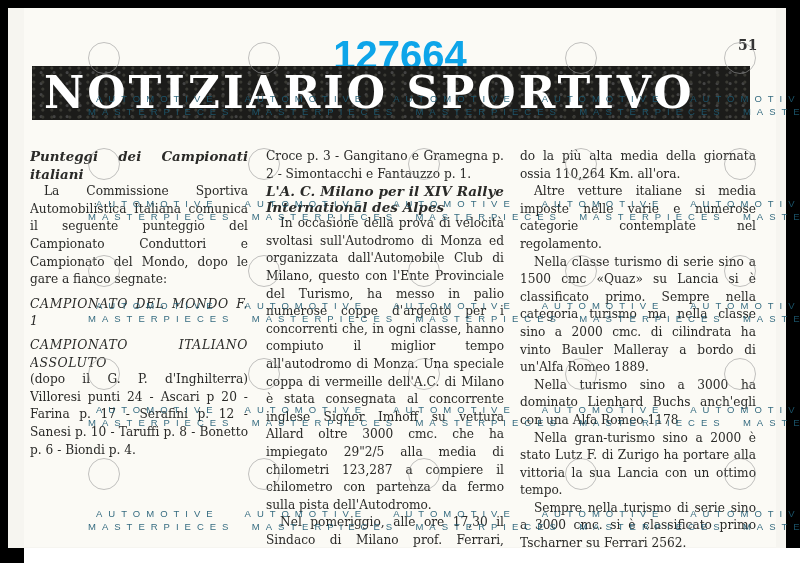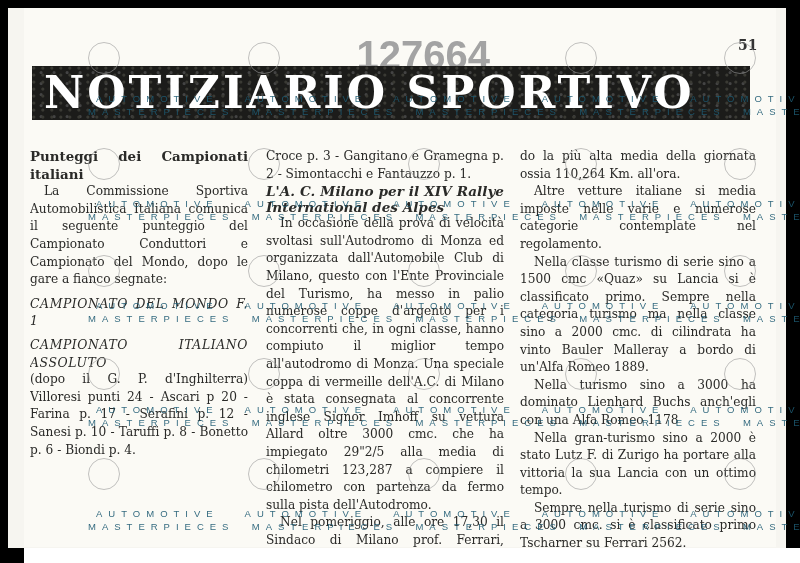--- a/index.html
+++ b/index.html
@@ -8,30 +8,30 @@
   .paper { position:absolute; left:24px; top:8px; width:752px; height:539px; background:#fbfaf5; }
   .topstrip { position:absolute; left:0; top:0; width:800px; height:8px; background:#000; }
   .rightcut { position:absolute; right:0; top:8px; width:14px; height:16px; background:#000; }
   .botblack { position:absolute; left:0; top:548px; width:800px; height:15px; background:#000; }
   .botwhite { position:absolute; left:24px; top:548px; width:776px; height:15px; background:#fff; }
 
   .banner { position:absolute; left:32px; top:66px; width:718px; height:54px; background:#1c1c1a;
     background-image: radial-gradient(circle at 20% 30%, #3a3a34 1px, transparent 2px), radial-gradient(circle at 70% 60%, #444 1px, transparent 2px);
     background-size: 9px 7px, 13px 11px; }
   .banner-title { position:absolute; left:44px; top:64px; width:700px; text-align:left; font-family:"DejaVu Serif", serif; font-weight:bold; font-size:44px; letter-spacing:3px; color:#fff; line-height:58px; }
-  .stock-no { position:absolute; left:310px; top:32px; width:180px; text-align:right; font-family:"Liberation Sans", sans-serif; font-weight:bold; font-size:40px; color:#a3a3a3; line-height:46px; }
+  .stock-no { position:absolute; left:310px; top:32px; width:180px; text-align:center; font-family:"Liberation Sans", sans-serif; font-weight:bold; font-size:40px; color:#0ea5e9; line-height:46px; }
   .page-no { position:absolute; left:738px; top:37px; font-size:14px; color:#333; font-weight:bold; }
 
   .col { position:absolute; top:148px; font-size:12.2px; line-height:17.6px; color:#2a2a28; }
   .col p { margin:0; text-align:justify; }
   .col .ind { text-indent:14px; }
   .col1 { left:30px; width:218px; overflow:hidden; }
   .col2 { left:266px; width:238px; }
   .col3 { left:520px; width:236px; }
-  .h-it { font-weight:bold; font-size:13.4px; }
+  .h-it { font-style:italic; font-weight:bold; font-size:13.4px; }
   .sub-it { font-style:italic; font-size:12.4px; letter-spacing:0.6px; }
   .gap { height:6px; }
   .art-title { text-align:center; font-style:italic; font-weight:bold; font-size:13.6px; line-height:16px; margin:4px 0 2px 0; }
 
   .wm { position:absolute; font-family:"Liberation Sans", sans-serif; font-size:9.5px; letter-spacing:6px; color:#1d5a72; white-space:nowrap; opacity:0.9;margin-left:48px; }
   .ring { position:absolute; width:30px; height:30px; border:1px solid #9a9a9a; border-radius:50%; opacity:0.6; }
 </style>
 </head>
 <body>
 

